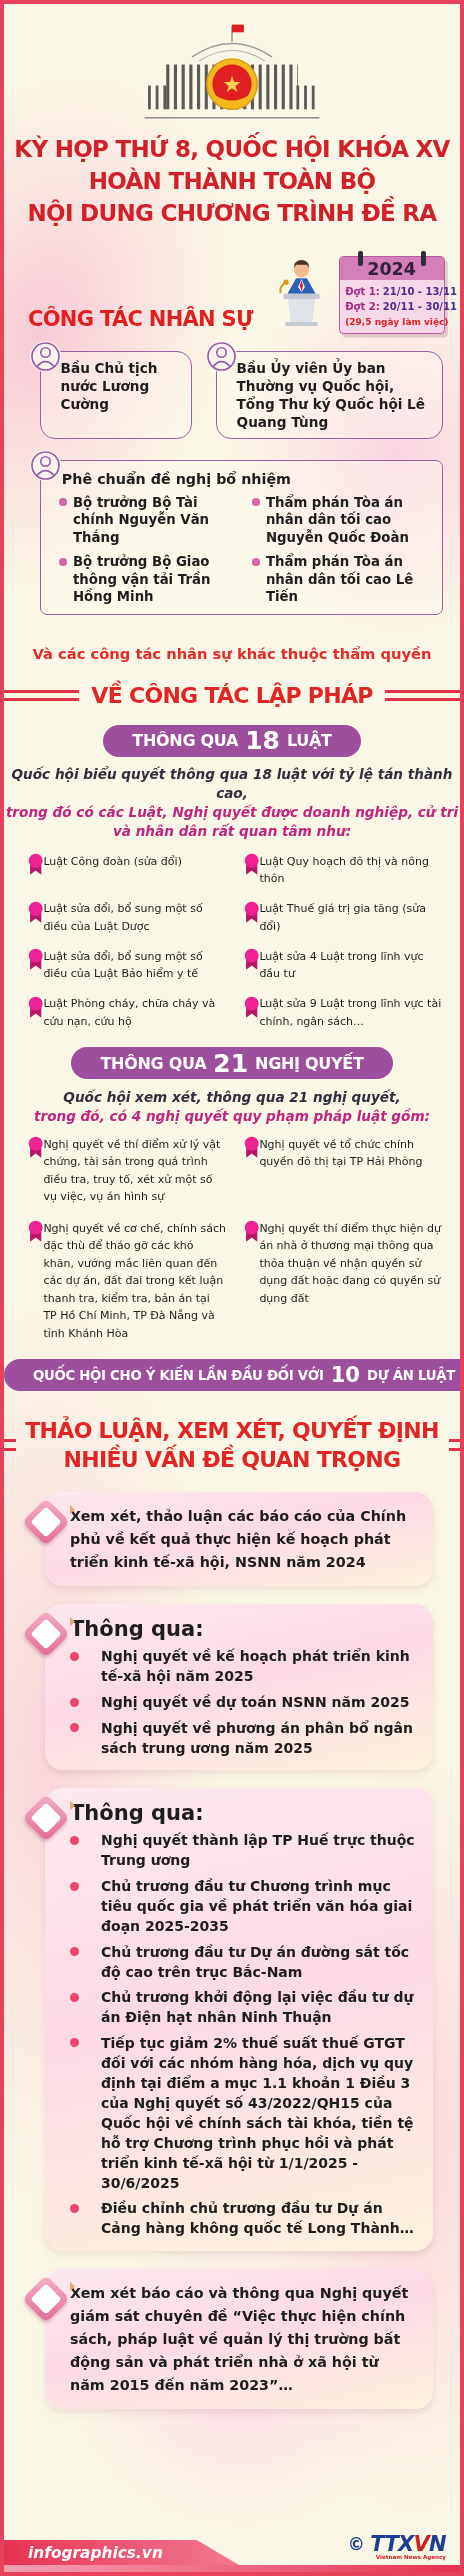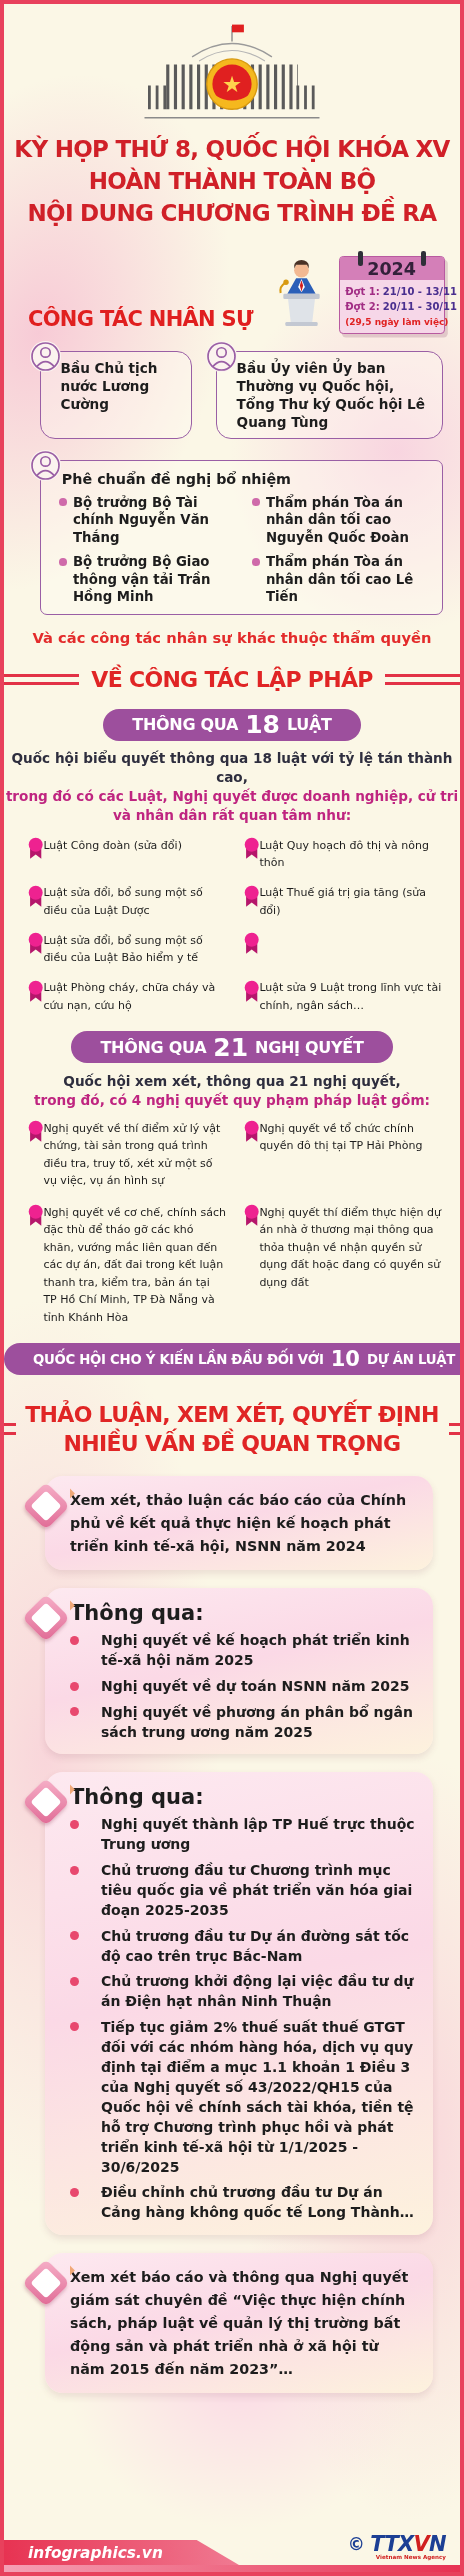--- a/index.html
+++ b/index.html
@@ -37,42 +37,42 @@
   .cal-val{color:#4a2f8f;font-weight:bold;}
   .cal-note{color:#e02222;font-weight:bold;font-size:9px;margin-top:2.8px;white-space:nowrap;}
 
   
   .pboxes{display:flex;gap:24px;padding:0 17px 0 36px;margin-top:17px;}
   .pbox{position:relative;border:1.7px solid #9a5fa5;border-radius:15px;padding:7px 8.4px 7px 19.6px;
     font-size:13.6px;font-weight:bold;line-height:18px;background:rgba(255,252,244,.35);}
   .pbox.one{width:152px;}
   .pbox.two{flex:1;}
   .picon{position:absolute;top:-11.2px;left:-11.2px;background:#fbf3ef;border-radius:50%;}
-  .pbox3{position:relative;border:1.7px solid #9a5fa5;border-radius:7px;margin:21px 17px 0 36px;padding:8.4px 12.6px 8.4px 18px;background:rgba(255,252,244,.35);}
+  .pbox3{position:relative;border:1.7px solid #9a5fa5;border-radius:7px;margin:21px 17px 16px 36px;padding:8.4px 12.6px 8.4px 18px;background:rgba(255,252,244,.35);}
   .pbox3-title{font-size:14.3px;font-weight:bold;margin:1.4px 0 7px 2.8px;}
   .pbox3-grid{display:grid;grid-template-columns:1fr 1fr;column-gap:15.4px;row-gap:7px;}
   .pitem{display:flex;gap:6.3px;font-size:13.3px;line-height:17.5px;font-weight:bold;}
   .dot{flex:0 0 auto;width:7.7px;height:7.7px;border-radius:50%;background:#cf6aaa;margin-top:4.9px;}
   .pnote{margin-top:14px;text-align:center;color:#e32b2b;font-size:14.7px;font-weight:bold;}
 
   
   .dhead{display:flex;align-items:center;gap:12.6px;margin-top:21px;}
   .dline{flex:1 1 auto;height:11.2px;border-top:3.5px solid #e23246;border-bottom:3.5px solid #e23246;}
   .dhead .txt{color:#e02525;font-size:22px;font-weight:bold;letter-spacing:-0.7px;white-space:nowrap;}
   .dhead2{display:flex;align-items:center;gap:9.8px;margin-top:25px;}
   .dhead2 .mid{flex:0 0 auto;text-align:center;color:#e02525;font-size:22px;font-weight:bold;letter-spacing:-0.7px;line-height:29px;}
 
   
   .pill{margin:17px auto 0;background:#9d4f9d;color:#fff;border-radius:19.6px;
     display:flex;align-items:center;justify-content:center;gap:7px;padding:3.5px 29px;width:max-content;}
   .pill .p-txt{font-size:16px;font-weight:bold;letter-spacing:-0.3px;}
   .pill .p-num{font-size:25px;font-weight:bold;line-height:25px;}
   .pill.small .p-txt{font-size:13.3px;}
   .pill.small .p-num{font-size:21px;}
-  .intro{margin-top:8.4px;text-align:center;font-weight:bold;font-size:13.6px;line-height:19px;color:#2e2e3e;}
+  .intro{margin-top:8.4px;text-align:center;font-style:italic;font-weight:bold;font-size:13.6px;line-height:19px;color:#2e2e3e;}
   .intro .l2{color:#bf2580;}
 
   
   .laws{display:grid;grid-template-columns:1fr 1fr;grid-auto-flow:column;grid-template-rows:repeat(4,auto);
     column-gap:18px;row-gap:12.6px;padding:0 18px 0 24px;margin-top:11.2px;}
   .law{display:flex;font-size:11px;line-height:17.5px;font-weight:normal;}
   .ribbon{flex:0 0 auto;margin-top:0.7px;}
   
   .res{display:grid;grid-template-columns:1fr 1fr;column-gap:18px;row-gap:14px;padding:0 18px 0 24px;margin-top:9.8px;}
 
@@ -271,20 +271,21 @@
           <polygon points="3,16 19,16 19,31 11,25 3,31" fill="#b5166b"></polygon>
           <circle cx="11" cy="11" r="10" fill="#ee2290"></circle>
         </svg>
         <span>Luật Thuế giá trị gia tăng (sửa đổi)</span>
       </div>
     <div class="law">
         <svg class="ribbon" width="15.4" height="22.4" viewBox="0 0 22 32">
           <polygon points="3,16 19,16 19,31 11,25 3,31" fill="#b5166b"></polygon>
           <circle cx="11" cy="11" r="10" fill="#ee2290"></circle>
         </svg>
+        <span>Luật sửa 4 Luật trong lĩnh vực đầu tư</span>
       </div>
     <div class="law">
         <svg class="ribbon" width="15.4" height="22.4" viewBox="0 0 22 32">
           <polygon points="3,16 19,16 19,31 11,25 3,31" fill="#b5166b"></polygon>
           <circle cx="11" cy="11" r="10" fill="#ee2290"></circle>
         </svg>
         <span>Luật sửa 9 Luật trong lĩnh vực tài chính, ngân sách…</span>
       </div>
   </div>
 

